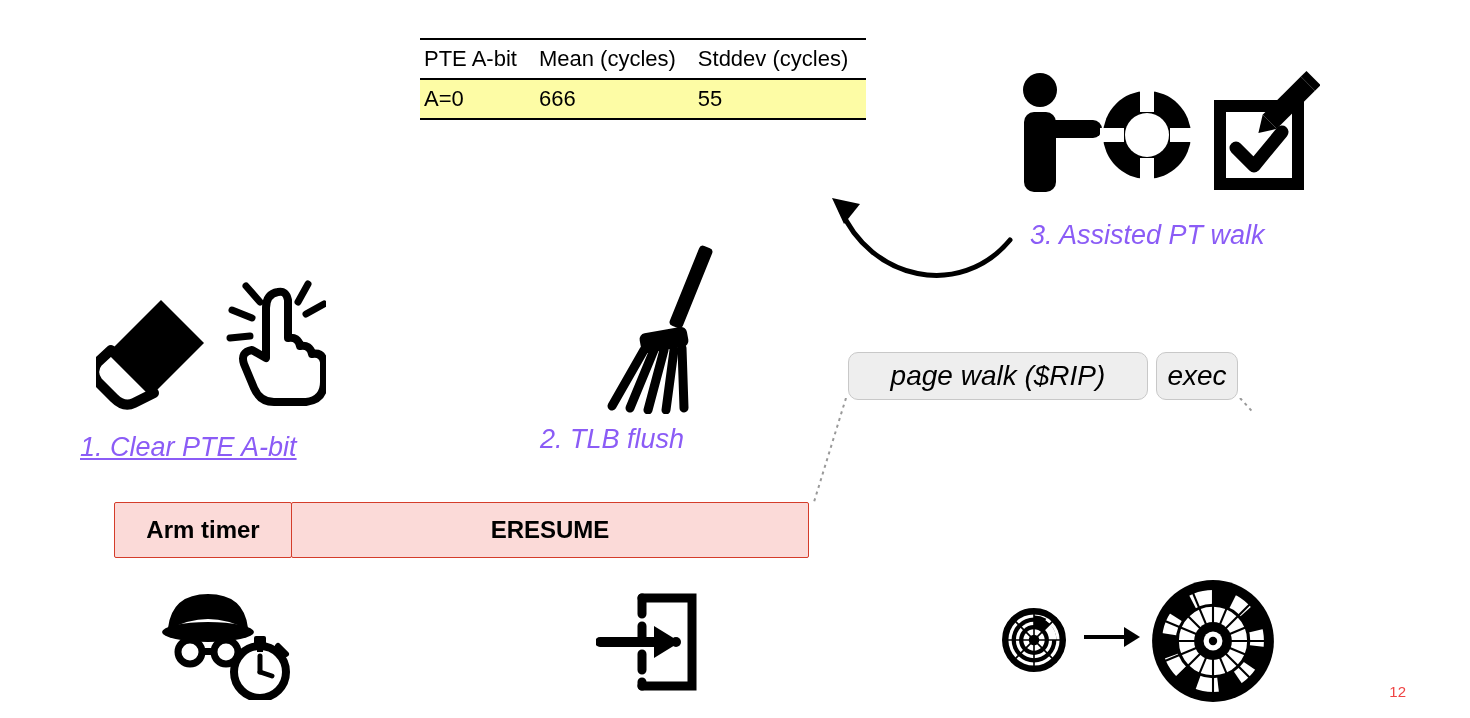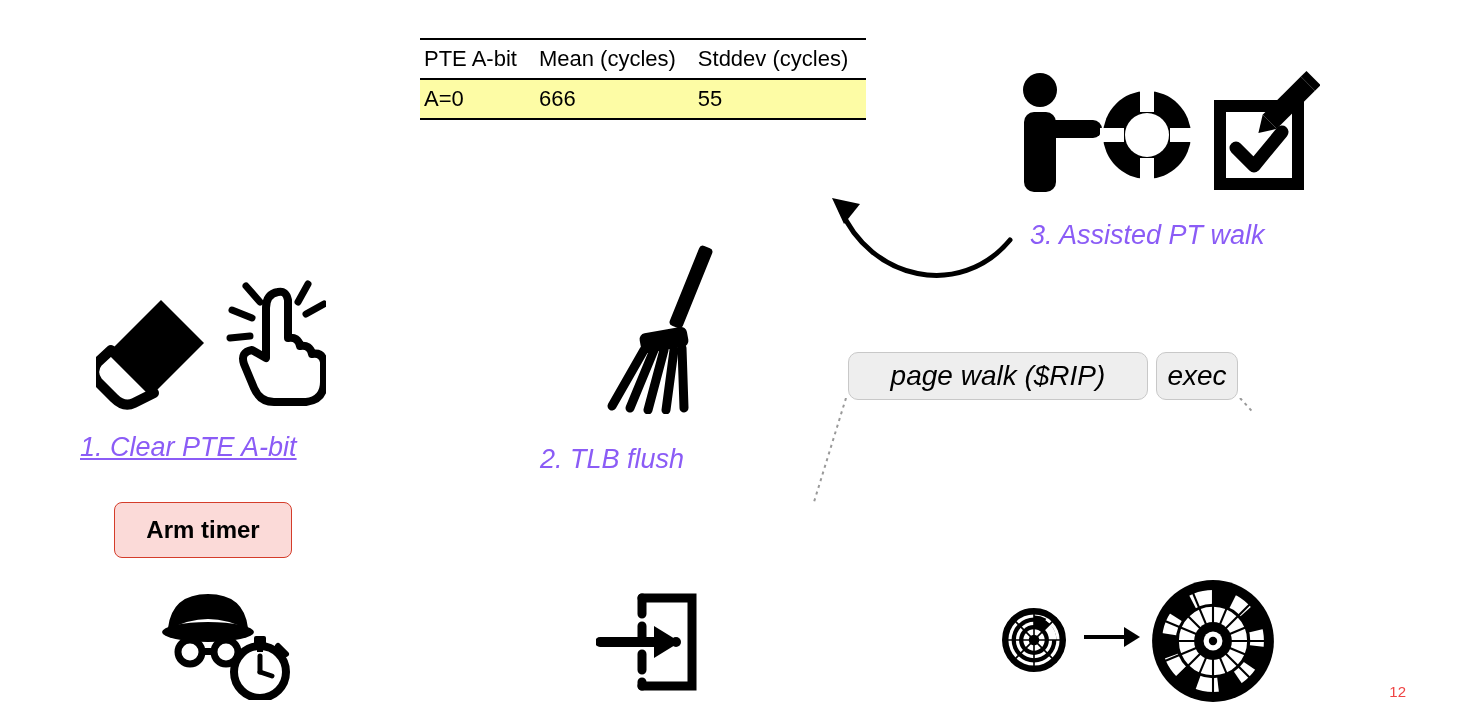--- a/index.html
+++ b/index.html
@@ -57,21 +57,21 @@
     height: 56px;
     display: flex;
     font-size: 24px;
     font-weight: 700;
   }
   .seg {
     display: flex;
     align-items: center;
     justify-content: center;
     border: 1.5px solid;
-    border-radius: 8px;
+    border-radius: 2px;
     height: 56px;
   }
   .seg.red   { background: #fbdad8; border-color: #d43c2a; }
   .seg.green { background: #d8ead6; border-color: #6ba86a; }
 
   .sub { font-size: .65em; vertical-align: sub; }
 
   
   .call {
     position: absolute;
@@ -159,21 +159,21 @@
 
     <g stroke="#000" stroke-width="9" stroke-linecap="round">
       <line x1="46" y1="106" x2="14" y2="162"></line>
       <line x1="56" y1="106" x2="32" y2="164"></line>
       <line x1="66" y1="106" x2="50" y2="166"></line>
       <line x1="76" y1="106" x2="68" y2="166"></line>
       <line x1="84" y1="104" x2="86" y2="164"></line>
     </g>
   </svg>
 </div>
-<div class="lbl" style="left:540px; top:444px;text-align:right;">2. TLB flush</div>
+<div class="lbl" style="left:540px; top:424px;text-align:right;">2. TLB flush</div>
 
 <div class="ic" style="left:1010px; top:66px;">
   <svg width="310" height="140" viewBox="0 0 310 140">
 
     <g transform="translate(0,6)">
       <circle cx="30" cy="18" r="17"></circle>
       <rect x="14" y="40" width="32" height="80" rx="10"></rect>
       <rect x="36" y="48" width="56" height="18" rx="9"></rect>
 
       <g transform="translate(92,18)">
@@ -214,20 +214,23 @@
 </div>
 
 <svg class="ic" style="left:812px; top:398px;" width="440" height="108">
   <line x1="34" y1="0" x2="2" y2="104" stroke="#999" stroke-width="2" stroke-dasharray="3 4"></line>
   <line x1="428" y1="0" x2="522" y2="104" stroke="#999" stroke-width="2" stroke-dasharray="3 4"></line>
 </svg>
 
 <div class="bar-wrap">
   <div class="seg red" style="width:178px;">
     <span>Arm timer</span>
+  </div>
+  <div class="seg red" style="width:518px; margin-left:-1px;">
+    <span>ERESUME</span>
   </div>
 </div>
 
 <div class="ic" style="left:162px; top:590px;">
   <svg width="130" height="110" viewBox="0 0 130 110">
     <g>
 
       <path d="M6 40 Q46 18 86 40 L86 38 Q82 4 46 4 Q10 4 6 38 Z"></path>
       <ellipse cx="46" cy="42" rx="46" ry="10"></ellipse>
 

